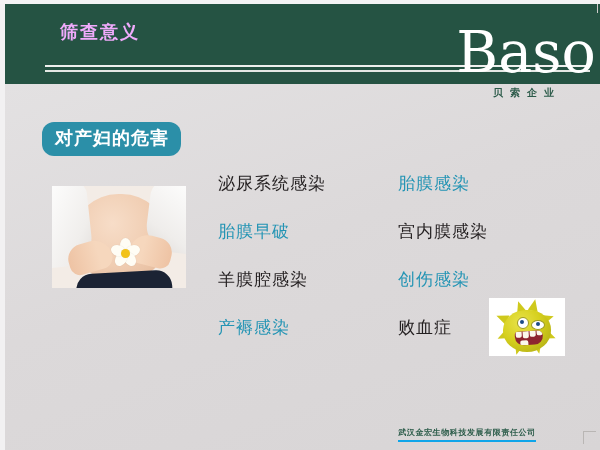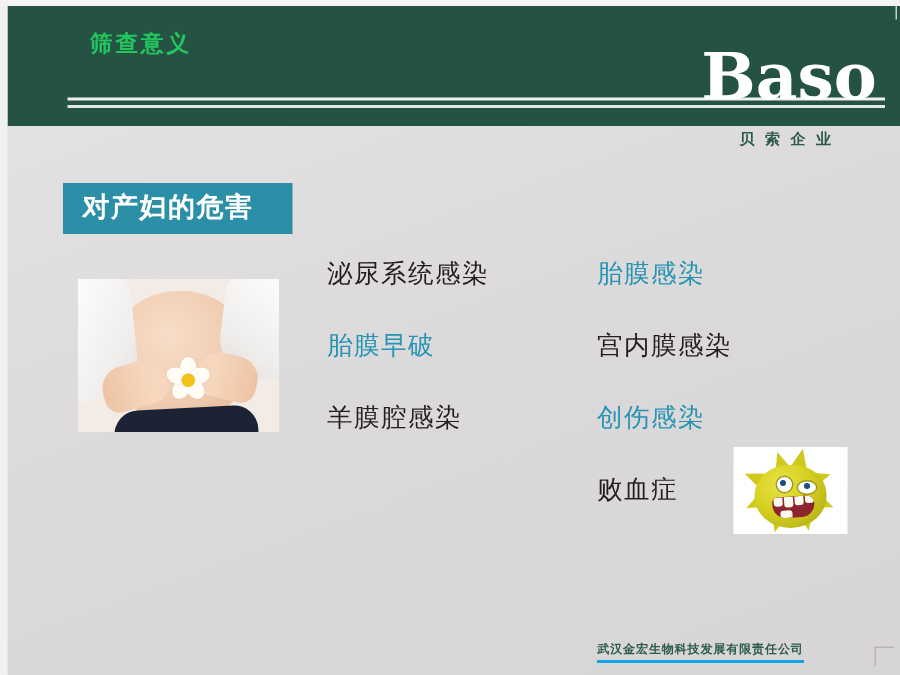--- a/index.html
+++ b/index.html
@@ -44,22 +44,22 @@
   
   .header {
     position: absolute;
     left: 5px; top: 4px;
     width: 595px; height: 80px;
     background: #255343;
   }
   .header-title {
     position: absolute;
     left: 55px; top: 16px;
-    color: #22c55e;
-    font-size: 15px;
+    color: #f0abfc;
+    font-size: 18px;
     font-weight: bold;
     letter-spacing: 2px;
     white-space: nowrap;
   }
   .header-rule-a {
     position: absolute;
     left: 40px; top: 61px;
     width: 545px; height: 2px;
     background: #eef0ee;
   }
@@ -72,22 +72,22 @@
 
   
   .logo-wrap {
     position: absolute;
     left: 446px; top: 26px;
     width: 150px;
     text-align: center;
   }
   .logo-main {
     font-family: "DejaVu Serif", "Liberation Serif", serif;
-    font-weight: bold;
-    font-size: 43px;
+    font-weight: normal;
+    font-size: 57px;
     line-height: 44px;
     color: #ffffff;
     letter-spacing: 0px;
   }
   
   .logo-sub-dark {
     position: absolute;
     left: 446px; top: 86px;
     width: 150px;
     text-align: center;
@@ -95,27 +95,28 @@
     font-weight: bold;
     letter-spacing: 7px;
     color: #2b5a49;
     padding-left: 6px;
   }
 
   
   .subtitle-box {
     position: absolute;
     left: 42px; top: 122px;
-    padding: 4px 26px 6px 13px;
+    padding: 4px 12px 6px 13px;
     background: #2b8fa8;
     color: #ffffff;
     font-size: 18px;
     font-weight: bold;
     letter-spacing: 1px;
     white-space: nowrap;
+    border-radius: 12px;
   }
 
   
   .photo {
     position: absolute;
     left: 52px; top: 186px;
     width: 134px; height: 102px;
     overflow: hidden;
     background: #f3ece6;
   }
@@ -367,20 +368,21 @@
         <span></span>
         <span></span>
       <span class="core"></span>
     </div>
   </div>
 
   <div class="col col-left">
     <div class="item ink">泌尿系统感染</div>
     <div class="item teal">胎膜早破</div>
     <div class="item ink">羊膜腔感染</div>
+    <div class="item teal">产褥感染</div>
   </div>
 
   <div class="col col-right">
     <div class="item teal">胎膜感染</div>
     <div class="item ink">宫内膜感染</div>
     <div class="item teal">创伤感染</div>
     <div class="item ink">败血症</div>
   </div>
 
   <div class="germ-card">

